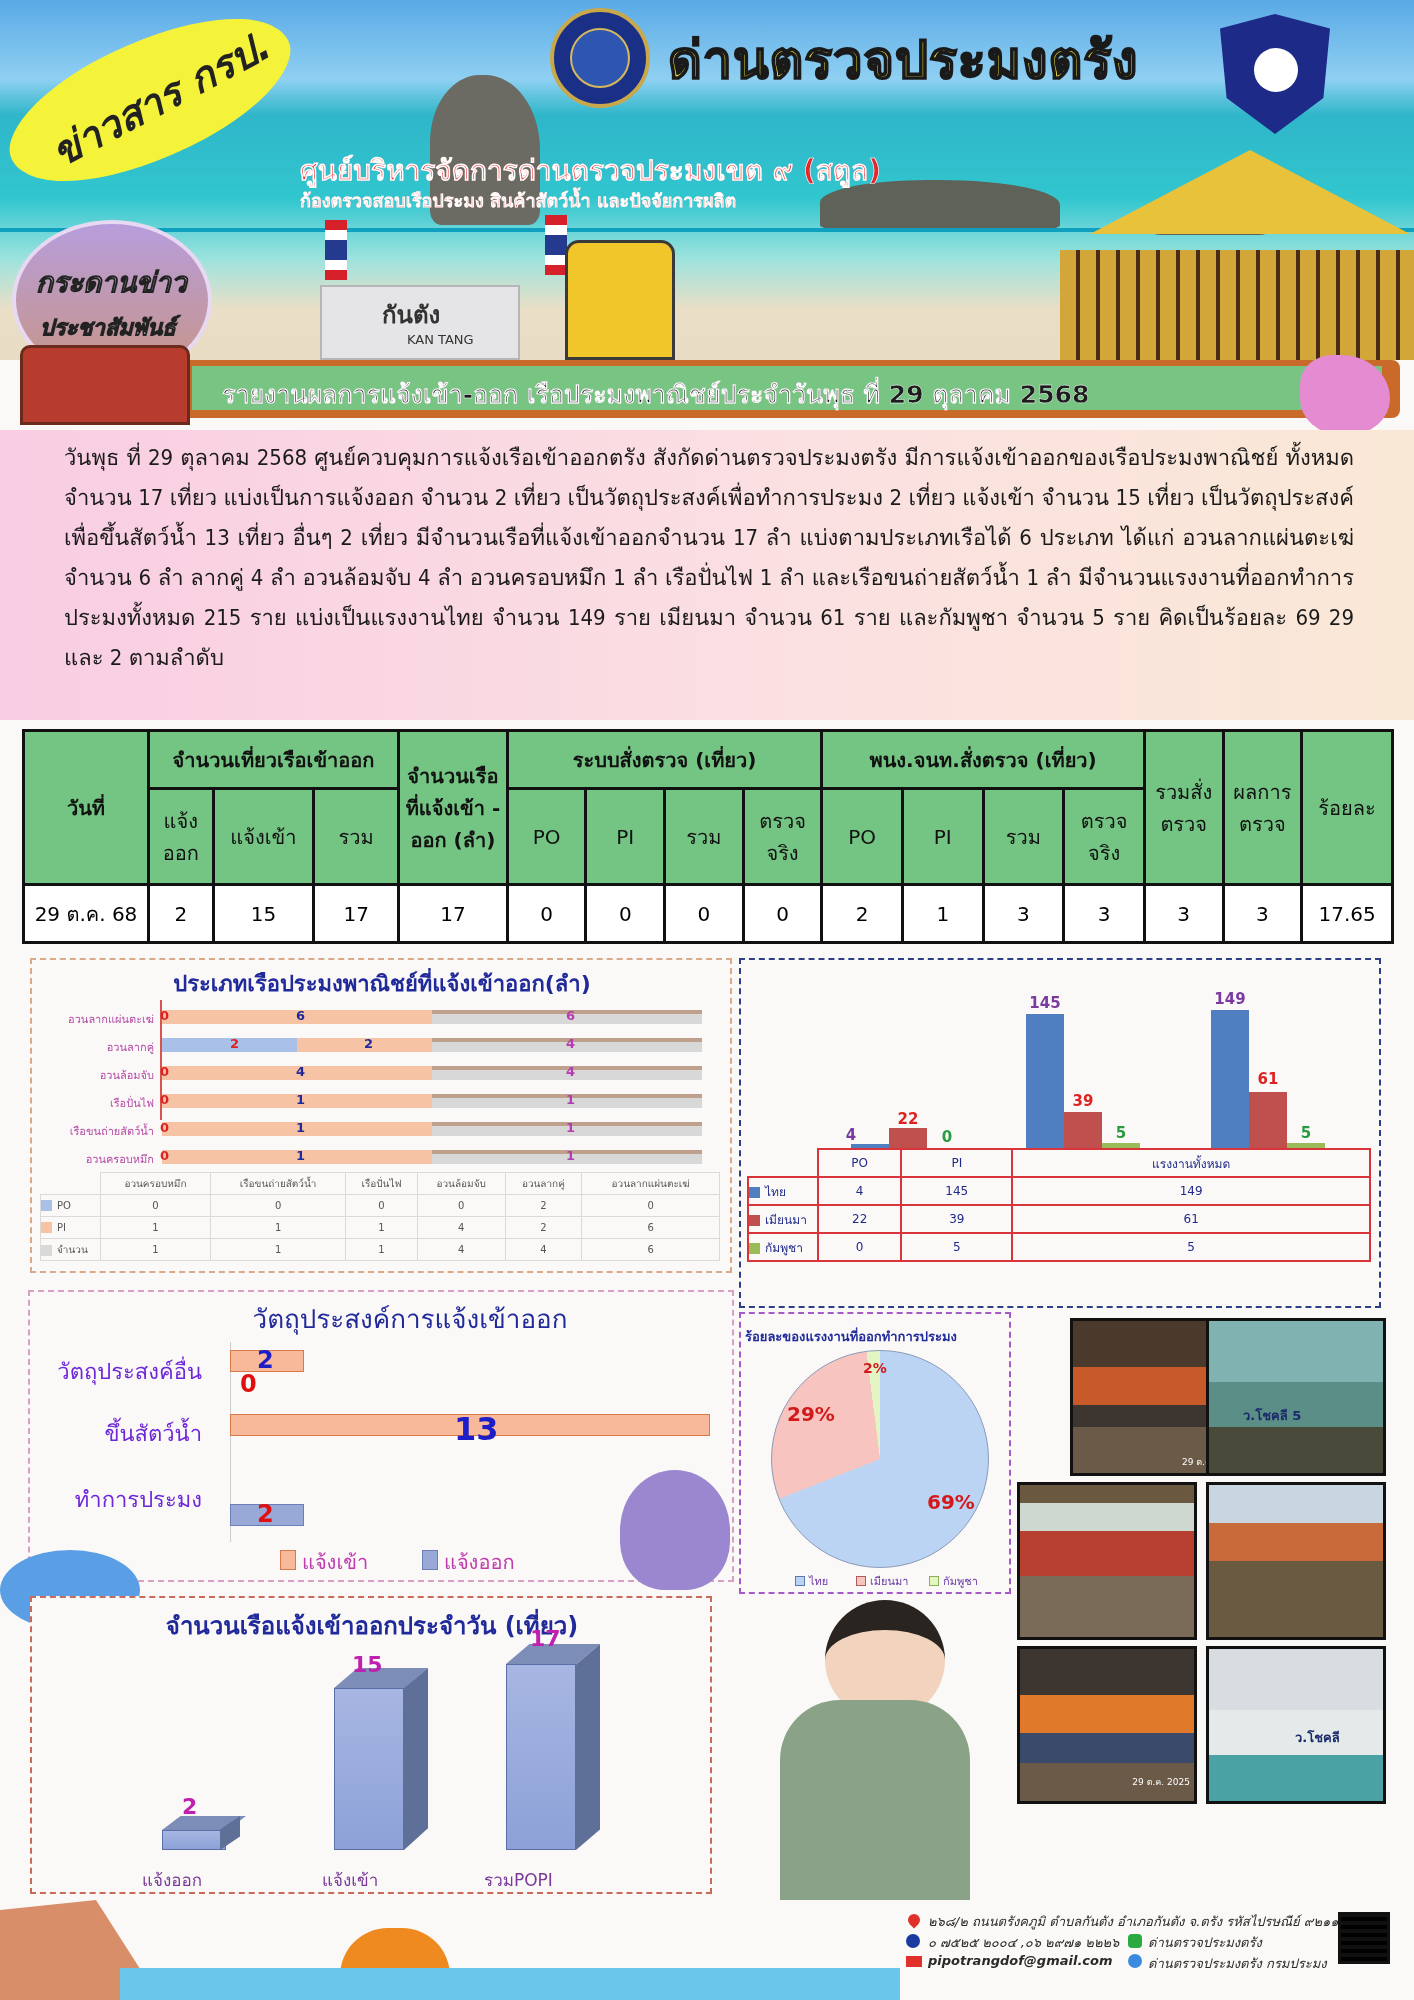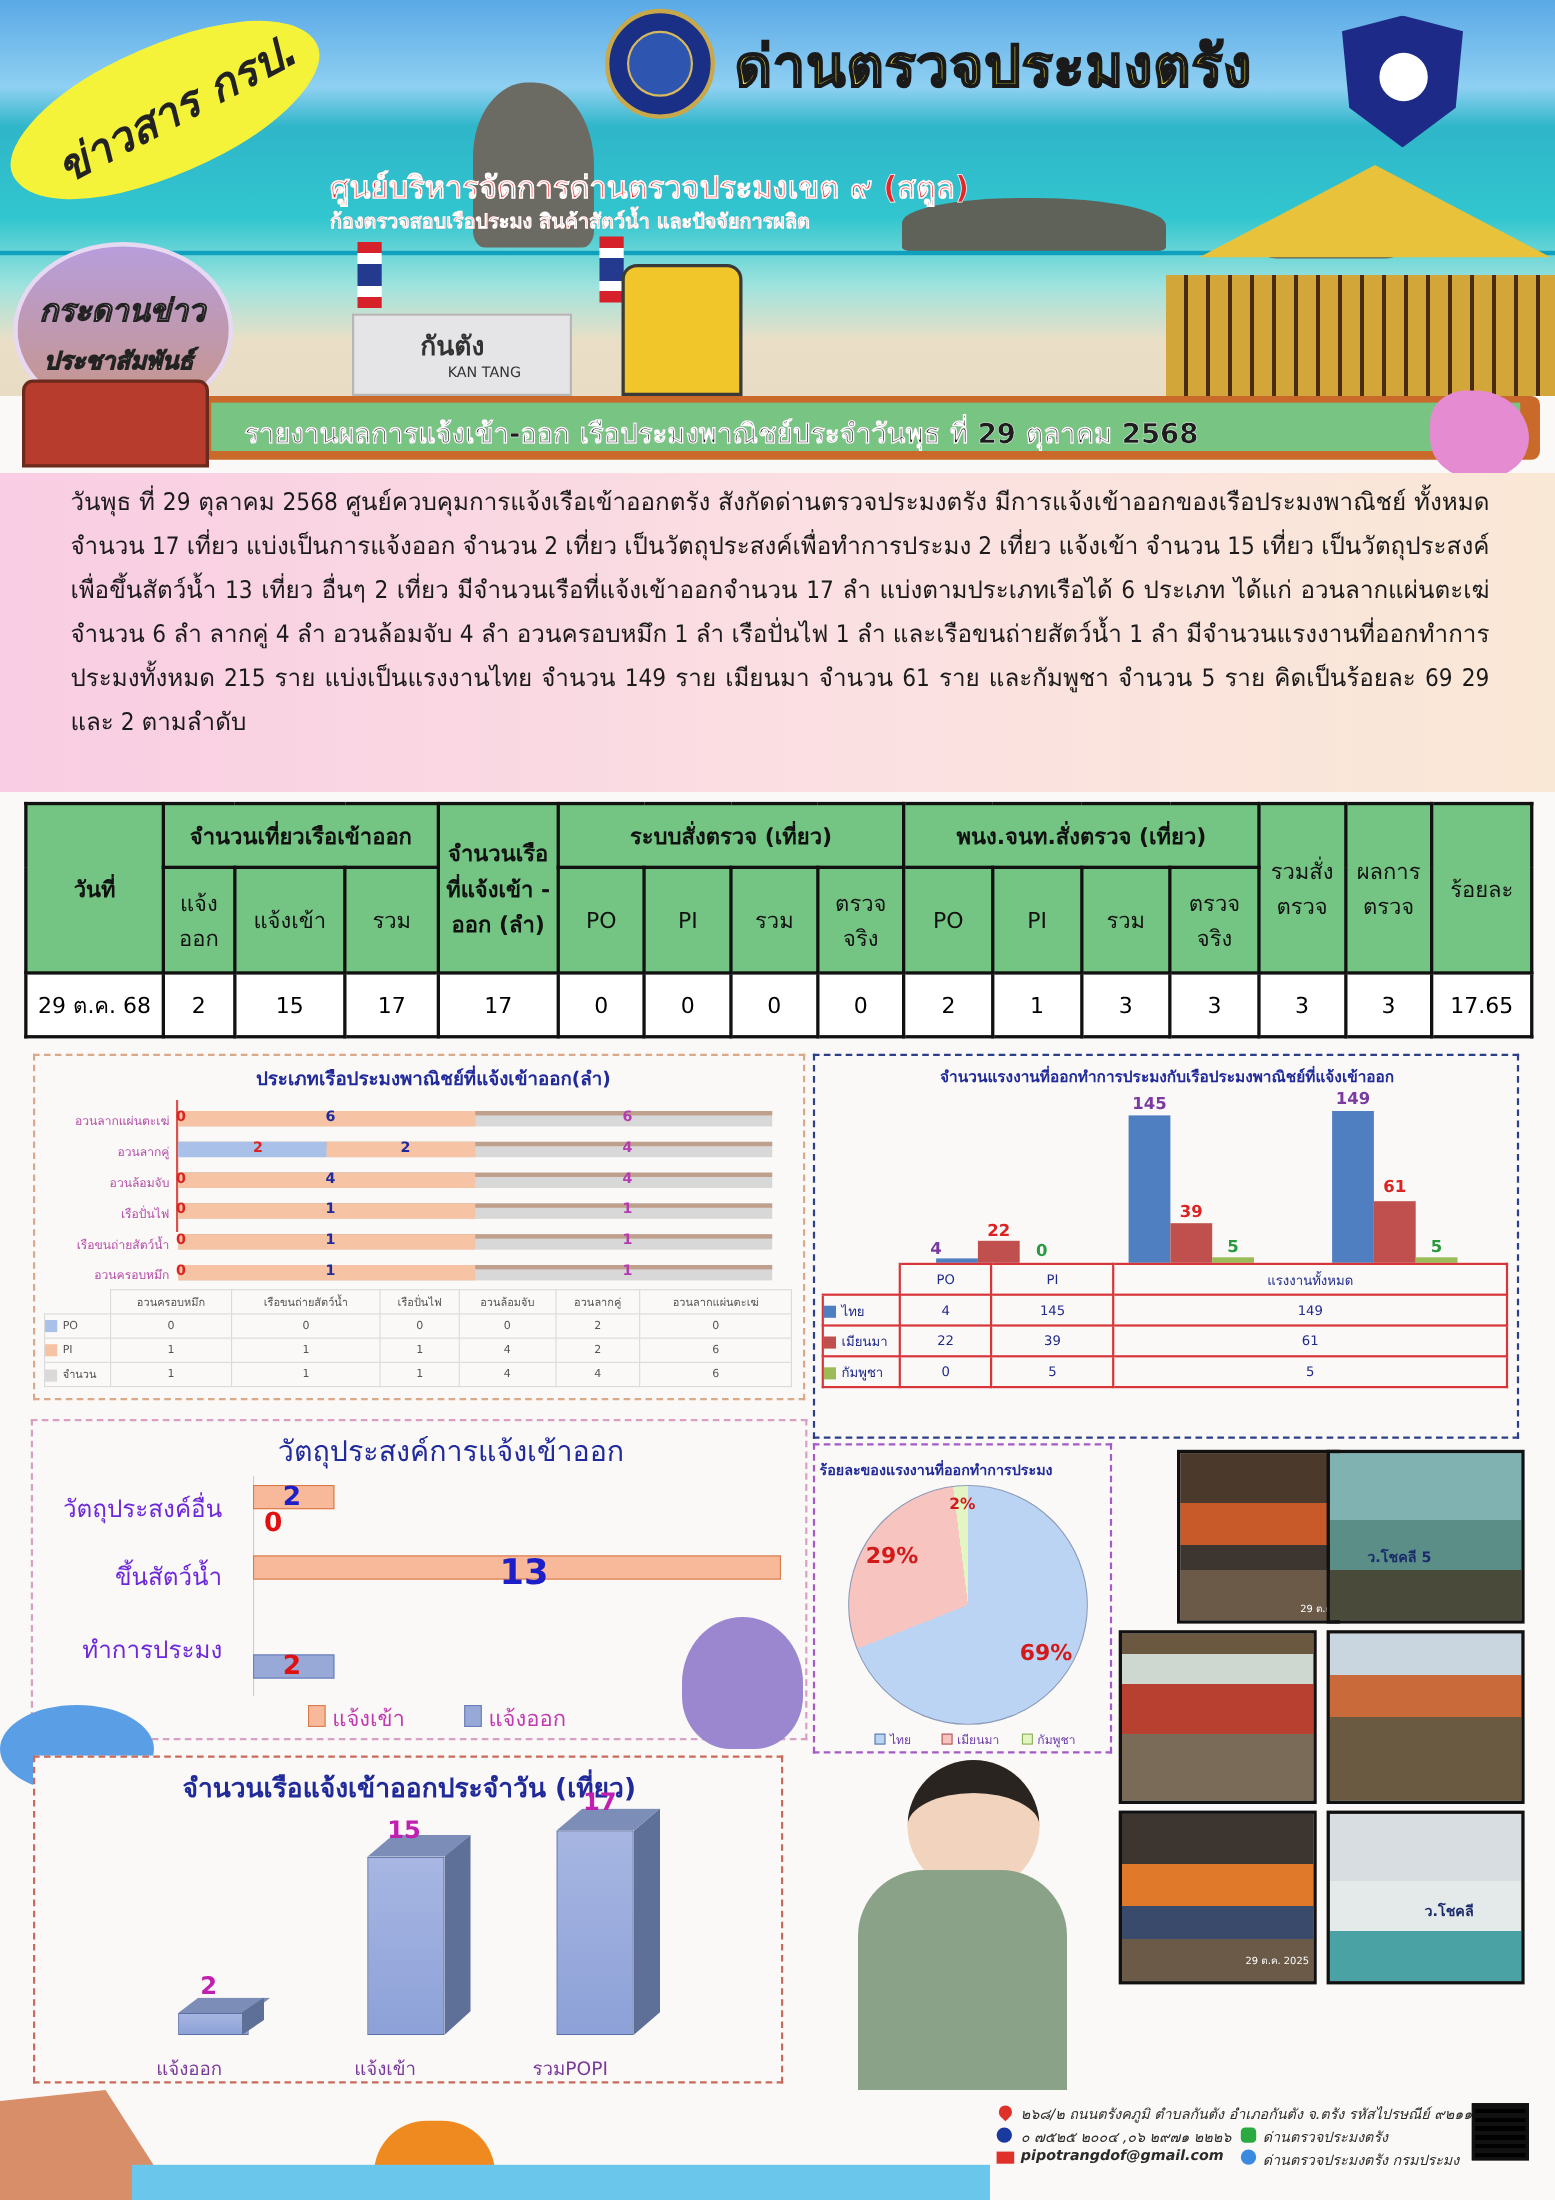--- a/index.html
+++ b/index.html
@@ -155,21 +155,21 @@
     <td>3</td>
     <td>3</td>
     <td>3</td>
     <td>3</td>
     <td>17.65</td>
   </tr>
 </tbody>
   </table>
 
 <div class="abs panel" style="left:30px;top:958px;width:702px;height:315px">
-  <div class="ptitle" style="left:12px;top:6px;width:700px;font-size:17px">ประเภทเรือประมงพาณิชย์ที่แจ้งเข้าออก(ลำ)</div>
+  <div class="ptitle" style="left:0;top:6px;width:700px;font-size:22px">ประเภทเรือประมงพาณิชย์ที่แจ้งเข้าออก(ลำ)</div>
   <div class="abs" style="left:128px;top:40px;width:2px;height:120px;background:#d9534f"></div>
 
   <div class="c1lab" style="left:-8px;top:50px">อวนลากแผ่นตะเฆ่</div>
   <div class="c1row" style="left:130px;top:50px;width:540px">
       <div class="c1seg" style="left:0;width:270px;background:#f6c4a4"></div>
     </div>
   <div class="vnum" style="left:128px;top:48px;color:#d22">0</div>
   <div class="vnum" style="left:264px;top:48px;color:#202a9a">6</div>
   <div class="vnum" style="left:534px;top:48px;color:#b43cb0">6</div>
 
@@ -250,21 +250,20 @@
           <td>1</td>
           <td>4</td>
           <td>4</td>
           <td>6</td>
         </tr>
   </tbody>
     </table>
 </div>
 
 <div class="abs panel-b" style="left:739px;top:958px;width:642px;height:350px">
-  <div class="ptitle" style="left:0;top:8px;width:640px;font-size:14px">จำนวนแรงงานที่ออกทำการประมงกับเรือประมงพาณิชย์ที่แจ้งเข้าออก</div>
   <div class="abs" style="left:80px;top:40px;width:490px;height:148px">
 
     <div class="bar" style="left:30px;width:38px;height:4px;background:#4f7fc0"></div>
     <div class="bar" style="left:68px;width:38px;height:20px;background:#c0504d"></div>
     <div class="bnum" style="left:10px;top:126px;color:#7a3aa0">4</div>
     <div class="bnum" style="left:67px;top:110px;color:#d22">22</div>
     <div class="bnum" style="left:106px;top:128px;color:#2a9a40">0</div>
 
     <div class="bar" style="left:205px;width:38px;height:134px;background:#4f7fc0"></div>
     <div class="bar" style="left:243px;width:38px;height:36px;background:#c0504d"></div>

